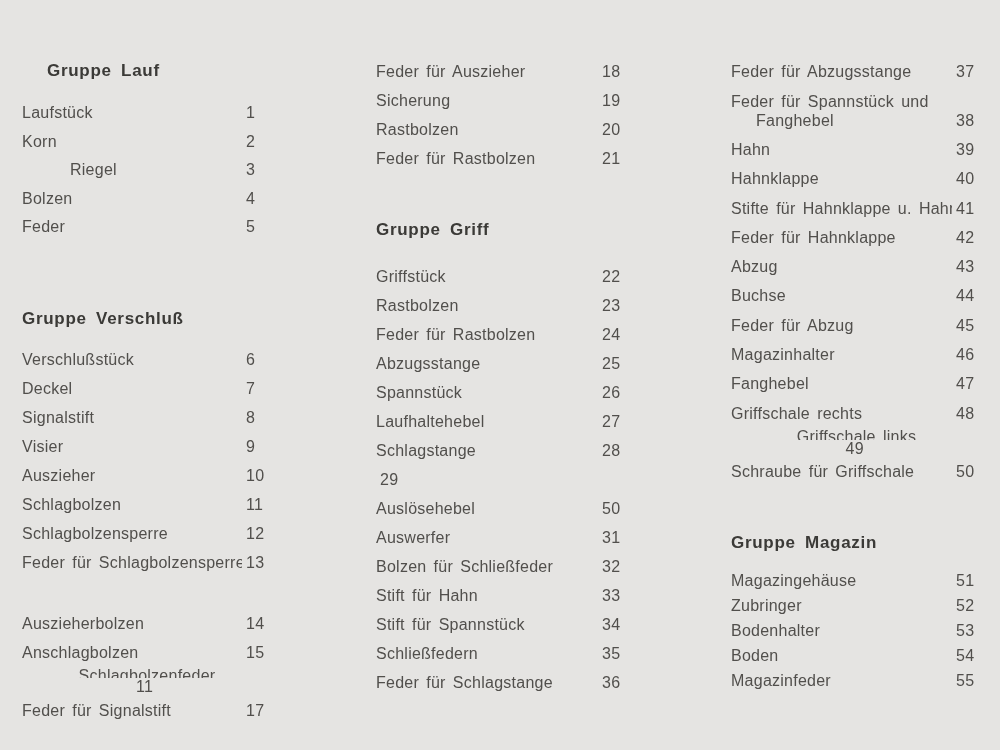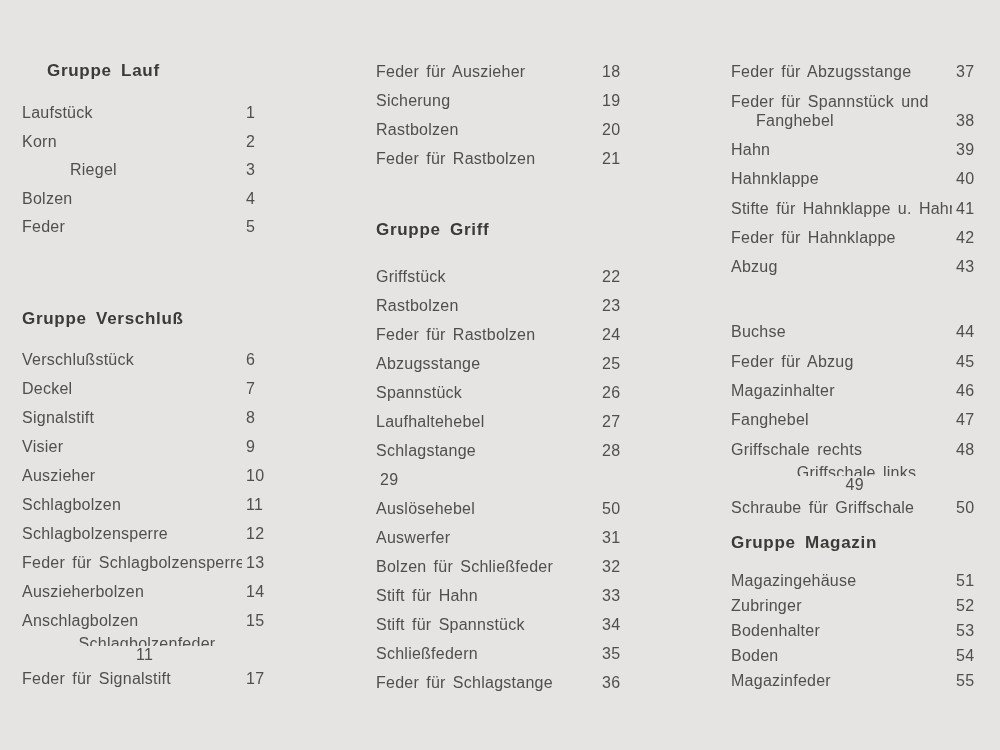--- a/index.html
+++ b/index.html
@@ -87,21 +87,21 @@
           <div class="num">11</div>
         </div>
         <div class="row" style="height: 29px;">
           <div class="label">Schlagbolzensperre</div>
           <div class="num">12</div>
         </div>
         <div class="row" style="height: 29px;">
           <div class="label">Feder für Schlagbolzensperre</div>
           <div class="num">13</div>
         </div>
-        <div class="row" style="height: 29px;">
+        <div class="row" style="height: 29px; margin-top: 32px;">
           <div class="label">Auszieherbolzen</div>
           <div class="num">14</div>
         </div>
         <div class="row" style="height: 29px;">
           <div class="label">Anschlagbolzen</div>
           <div class="num">15</div>
         </div>
         <div class="row" style="height: 29px; flex-direction: column;">
           <div class="label">Schlagbolzenfeder</div>
           <div class="num">11</div>
@@ -220,21 +220,21 @@
           <div class="num">41</div>
         </div>
         <div class="row" style="height: 29.3px;">
           <div class="label">Feder für Hahnklappe</div>
           <div class="num">42</div>
         </div>
         <div class="row" style="height: 29.3px;">
           <div class="label">Abzug</div>
           <div class="num">43</div>
         </div>
-        <div class="row" style="height: 29.3px; margin-top: 36px;">
+        <div class="row" style="height: 29.3px;">
           <div class="label">Buchse</div>
           <div class="num">44</div>
         </div>
         <div class="row" style="height: 29.3px;">
           <div class="label">Feder für Abzug</div>
           <div class="num">45</div>
         </div>
         <div class="row" style="height: 29.3px;">
           <div class="label">Magazinhalter</div>
           <div class="num">46</div>

